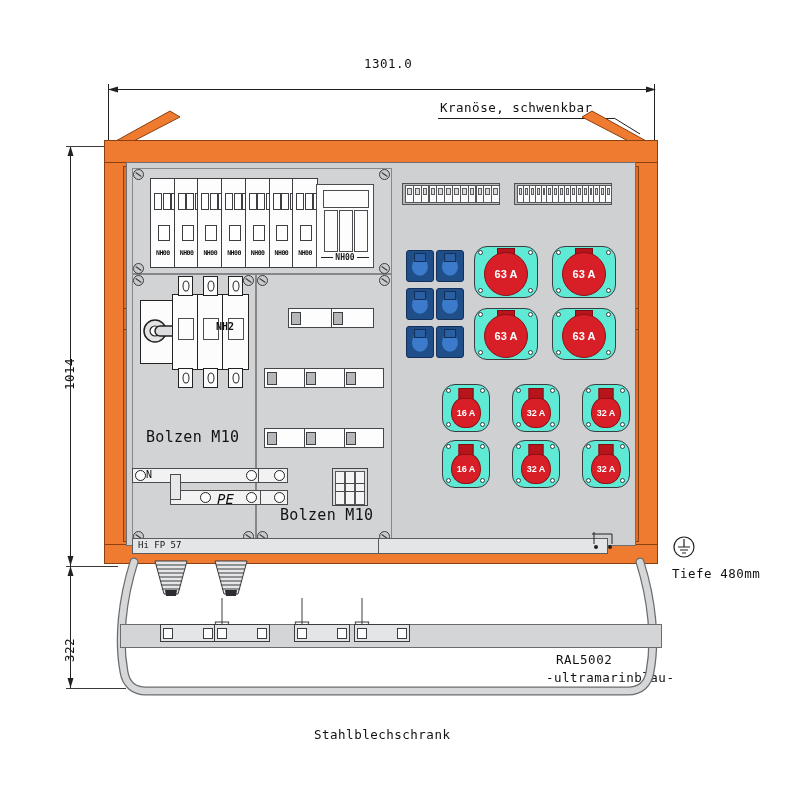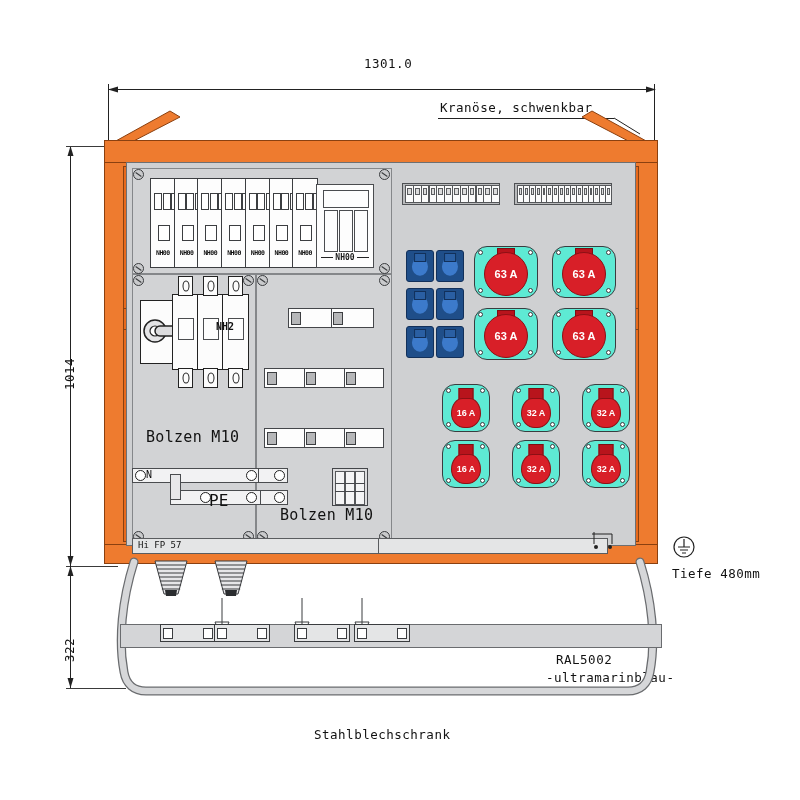--- a/index.html
+++ b/index.html
@@ -295,21 +295,21 @@
   </div>
 
   <div class="abs txt-sm" style="left:42px;top:290px;">Bolzen  M10</div>
 
   <div class="abs" style="left:28px;top:330px;width:126px;height:13px;background:#f2f2f3;border:1px solid #4a4c4f;"></div>
   <div class="abs" style="left:66px;top:352px;width:90px;height:13px;background:#f2f2f3;border:1px solid #4a4c4f;"></div>
   <div class="abs" style="left:66px;top:336px;width:9px;height:24px;background:#e8e8ea;border:1px solid #4a4c4f;"></div>
   <div class="abs" style="left:31px;top:332px;width:9px;height:9px;border-radius:50%;background:#fff;border:1.5px solid #222;"></div>
   <div class="abs txt-xs" style="left:42px;top:331px;font-size:10px;">N</div>
   <div class="abs" style="left:96px;top:354px;width:9px;height:9px;border-radius:50%;background:#fff;border:1.5px solid #222;"></div>
-  <div class="abs txt-xs" style="left:105px;top:353px;font-size:16px;">PE</div>
+  <div class="abs txt-xs" style="left:113px;top:353px;font-size:14px;font-style:italic;">PE</div>
   <div class="abs" style="left:142px;top:332px;width:9px;height:9px;border-radius:50%;background:#fff;border:1.5px solid #222;"></div>
   <div class="abs" style="left:142px;top:354px;width:9px;height:9px;border-radius:50%;background:#fff;border:1.5px solid #222;"></div>
   <div class="abs" style="left:154px;top:330px;width:28px;height:13px;background:#f2f2f3;border:1px solid #4a4c4f;"></div>
   <div class="abs" style="left:156px;top:352px;width:26px;height:13px;background:#f2f2f3;border:1px solid #4a4c4f;"></div>
   <div class="abs" style="left:170px;top:332px;width:9px;height:9px;border-radius:50%;background:#fff;border:1.5px solid #222;"></div>
   <div class="abs" style="left:170px;top:354px;width:9px;height:9px;border-radius:50%;background:#fff;border:1.5px solid #222;"></div>
 
   <div class="abs txt-sm" style="left:176px;top:368px;">Bolzen  M10</div>
 
   <div class="abs" style="left:228px;top:330px;width:34px;height:36px;background:#dcdcde;border:1px solid #44464a;">

